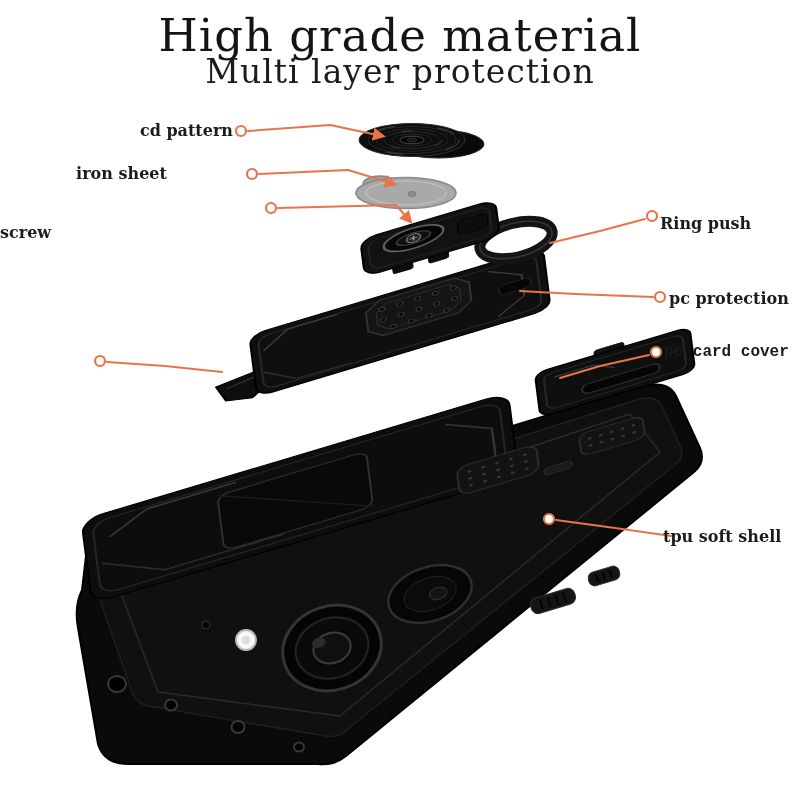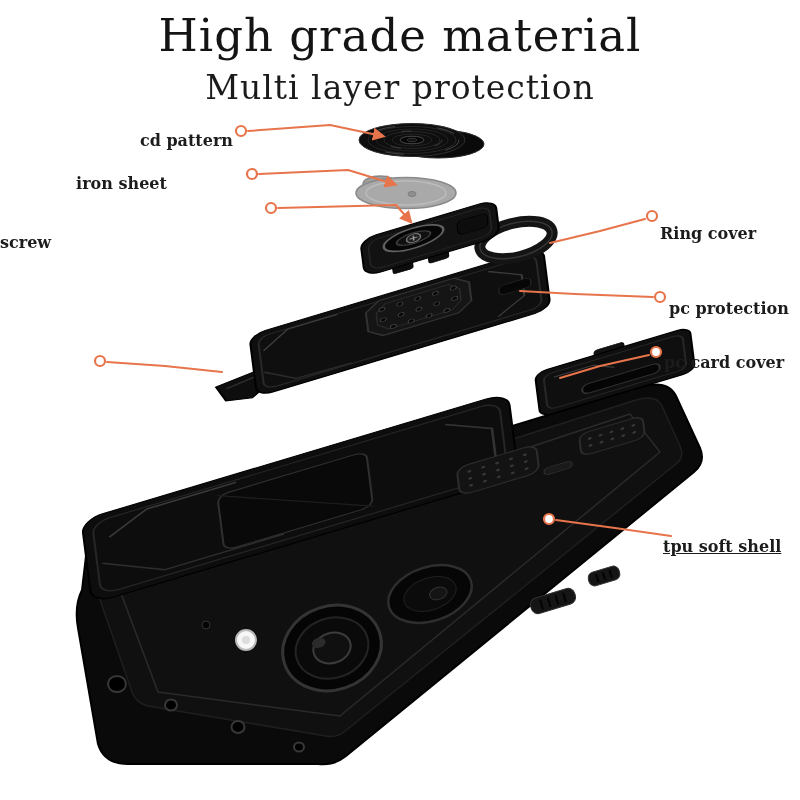--- a/index.html
+++ b/index.html
@@ -1,43 +1,43 @@
 <!DOCTYPE html>
 <html style="--accent: #e8744b; --label-color: #1c1c1c; --bg: #ffffff;"><head>
 <meta charset="utf-8">
 <style>
   :root{ --accent:#e8744b; --label-color:#1c1c1c; --bg:#ffffff; }
   html,body{margin:0;padding:0;}
   body{background:var(--bg);font-family:"DejaVu Serif", serif;}
   .stage{position:relative;width:800px;height:800px;background:var(--bg);overflow:hidden;}
   .title{position:absolute;left:0;right:0;top:2px;text-align:center;font-size:45px;font-weight:400;color:#141414;letter-spacing:1px;margin:7px;}
-  .subtitle{position:absolute;left:0;right:0;top:52px;text-align:center;font-size:33px;font-weight:500;color:#1b1b1b;letter-spacing:1px;margin:16px;}
-  .lbl{position:absolute;font-size:16px;font-weight:700;color:var(--label-color);white-space:nowrap;z-index:5;margin-top:10px;}
+  .subtitle{position:absolute;left:0;right:0;top:52px;text-align:center;font-size:33px;font-weight:500;color:#1b1b1b;letter-spacing:1px;margin:0;}
+  .lbl{position:absolute;font-size:16px;font-weight:700;color:var(--label-color);white-space:nowrap;z-index:5;}
   #lbl-cd{left:0;top:121px;width:233px;text-align:right;}
   #lbl-iron{left:0;top:164px;width:243px;text-align:center;}
   #lbl-screw{left:0;top:223px;width:286px;text-align:left;}
   #lbl-ring{left:660px;top:214px;}
   #lbl-backplane{left:669px;top:289px;}
-  #lbl-cardcover{left:664px;top:343px;}
+  #lbl-cardcover{left:664px;top:343px;font-family:Liberation Mono, monospace;}
   #lbl-pushwindow{left:8px;top:375px;}
-  #lbl-tpu{left:663px;top:527px;text-decoration:underline;}
+  #lbl-tpu{left:663px;top:527px;}
   svg{position:absolute;left:0;top:0;z-index:1;}
 </style>
 </head>
 <body>
 
 <div class="stage">
 
   <h1 class="title">High grade material</h1>
   <h2 class="subtitle">Multi layer protection</h2>
 
   <div class="lbl" id="lbl-cd">cd pattern</div>
   <div class="lbl" id="lbl-iron">iron sheet</div>
   <div class="lbl" id="lbl-screw">screw</div>
-  <div class="lbl" id="lbl-ring">Ring cover</div>
+  <div class="lbl" id="lbl-ring">Ring push</div>
   <div class="lbl" id="lbl-backplane">pc protection</div>
   <div class="lbl" id="lbl-cardcover">pc card cover</div>
   <div class="lbl" id="lbl-tpu">tpu soft shell</div>
 
   <svg width="800" height="800" viewBox="0 0 800 800">
     <defs>
       <marker id="arw" viewBox="0 0 10 10" refX="7" refY="5" markerWidth="6.5" markerHeight="6.5" orient="auto">
         <path d="M0,0 L10,5 L0,10 Z" style="fill:var(--accent,#e8744b)"></path>
       </marker>
     </defs>

